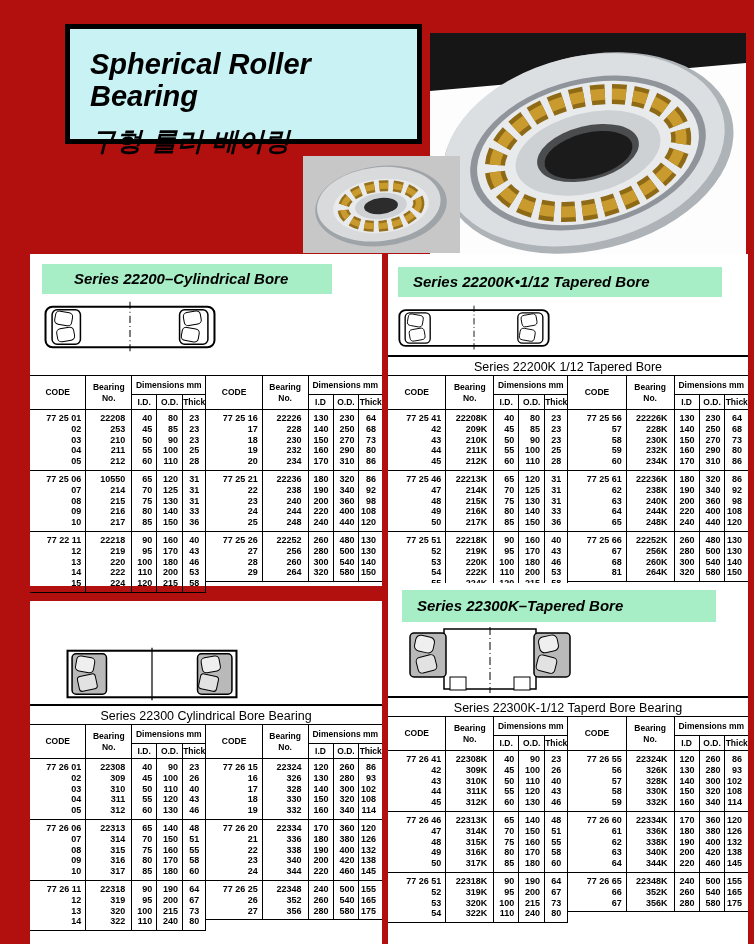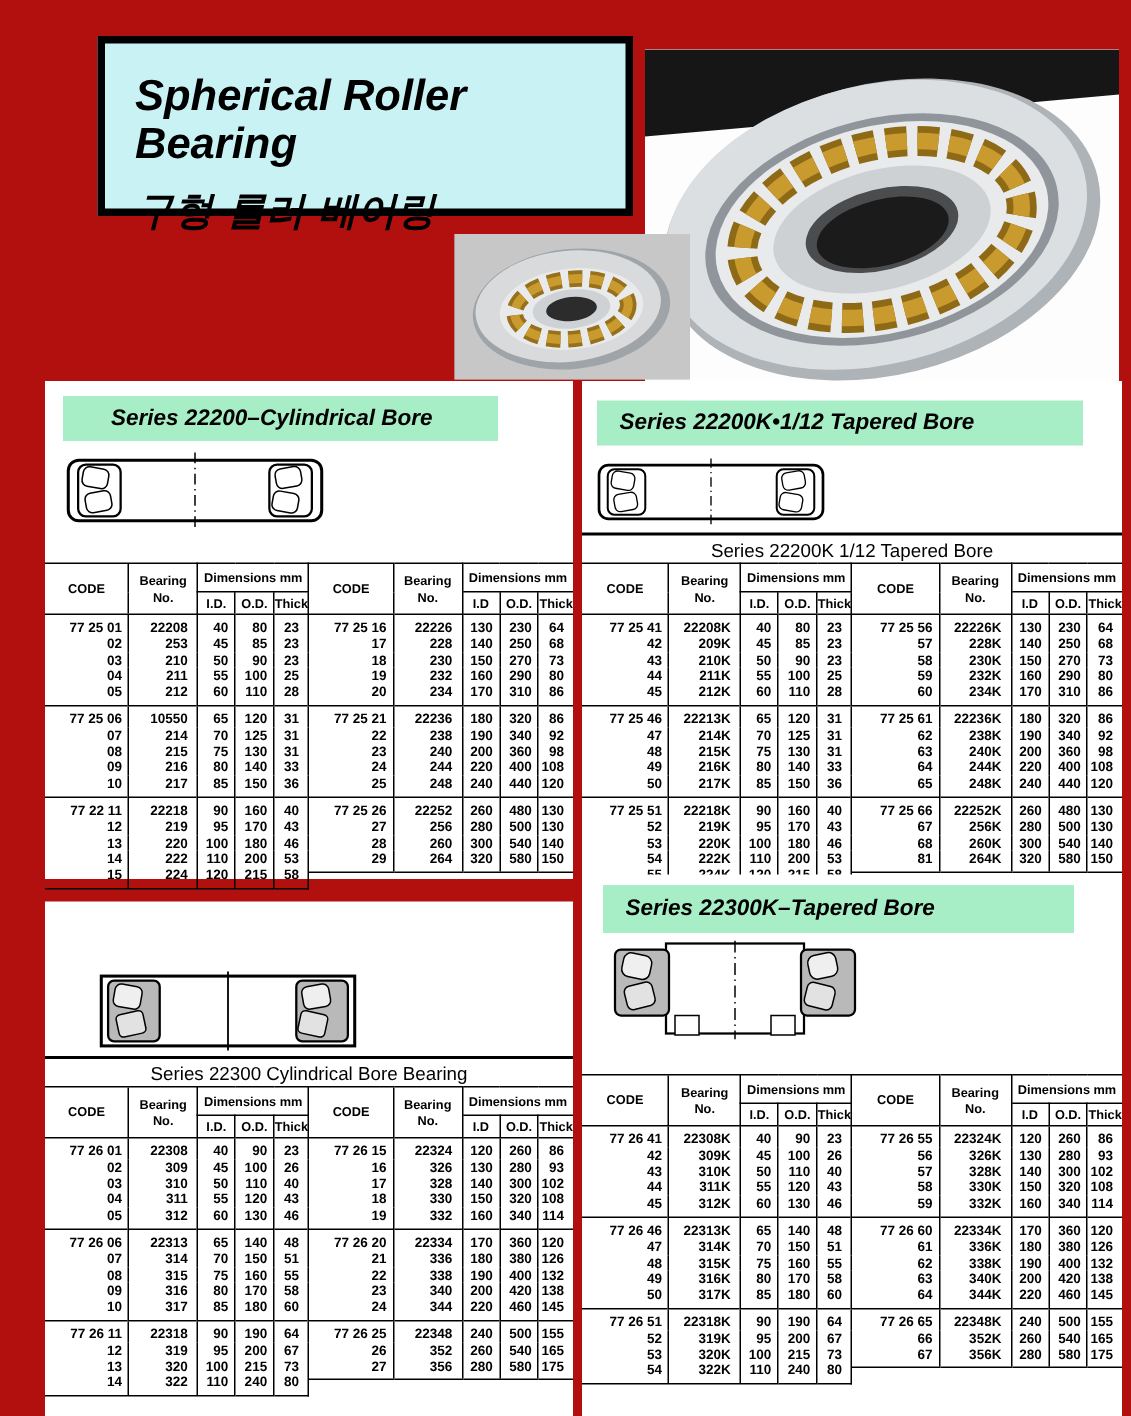--- a/index.html
+++ b/index.html
@@ -918,20 +918,21 @@
       <line x1="84" y1="0" x2="84" y2="66" stroke="#000" stroke-width="1" stroke-dasharray="8 3 1 3"></line>
       <rect x="4" y="6" width="36" height="44" rx="4" fill="#b9b9b9" stroke="#000" stroke-width="1.5"></rect>
       <rect x="9" y="9" width="19" height="16" rx="5" fill="#efefef" stroke="#000" transform="rotate(12 18 17)"></rect>
       <rect x="11" y="29" width="19" height="16" rx="4" fill="#e2e2e2" stroke="#000" transform="rotate(-14 20 37)"></rect>
       <rect x="128" y="6" width="36" height="44" rx="4" fill="#b9b9b9" stroke="#000" stroke-width="1.5"></rect>
       <rect x="133" y="9" width="19" height="16" rx="5" fill="#efefef" stroke="#000" transform="rotate(-12 142 17)"></rect>
       <rect x="131" y="29" width="19" height="16" rx="4" fill="#e2e2e2" stroke="#000" transform="rotate(14 140 37)"></rect>
       <rect x="44" y="50" width="16" height="13" fill="#fff" stroke="#000"></rect>
       <rect x="108" y="50" width="16" height="13" fill="#fff" stroke="#000"></rect>
     </svg>
+    <div class="rule-title">Series 22300K-1/12 Taperd Bore Bearing</div>
     <div class="tables">
         <table class="half half-l">
           <colgroup>
             <col style="width:58px">
             <col style="width:48px">
             <col style="width:25px">
             <col style="width:26px">
             <col style="width:23px">
           </colgroup>
           <thead>

